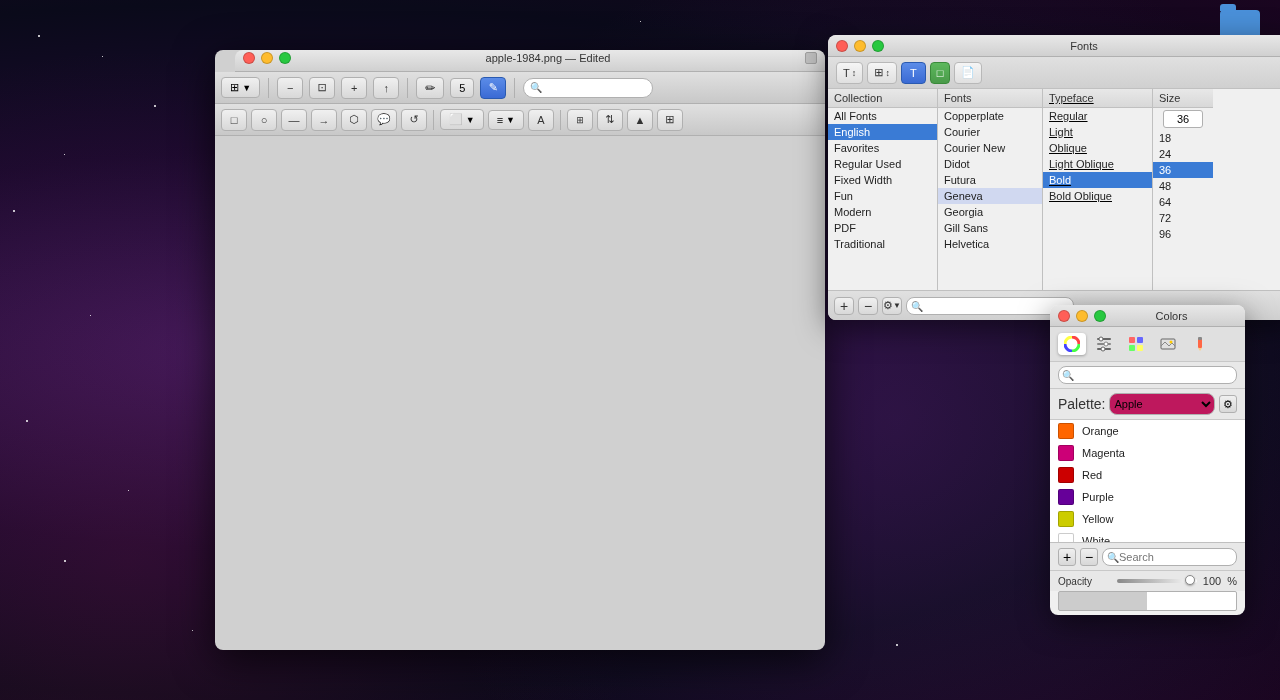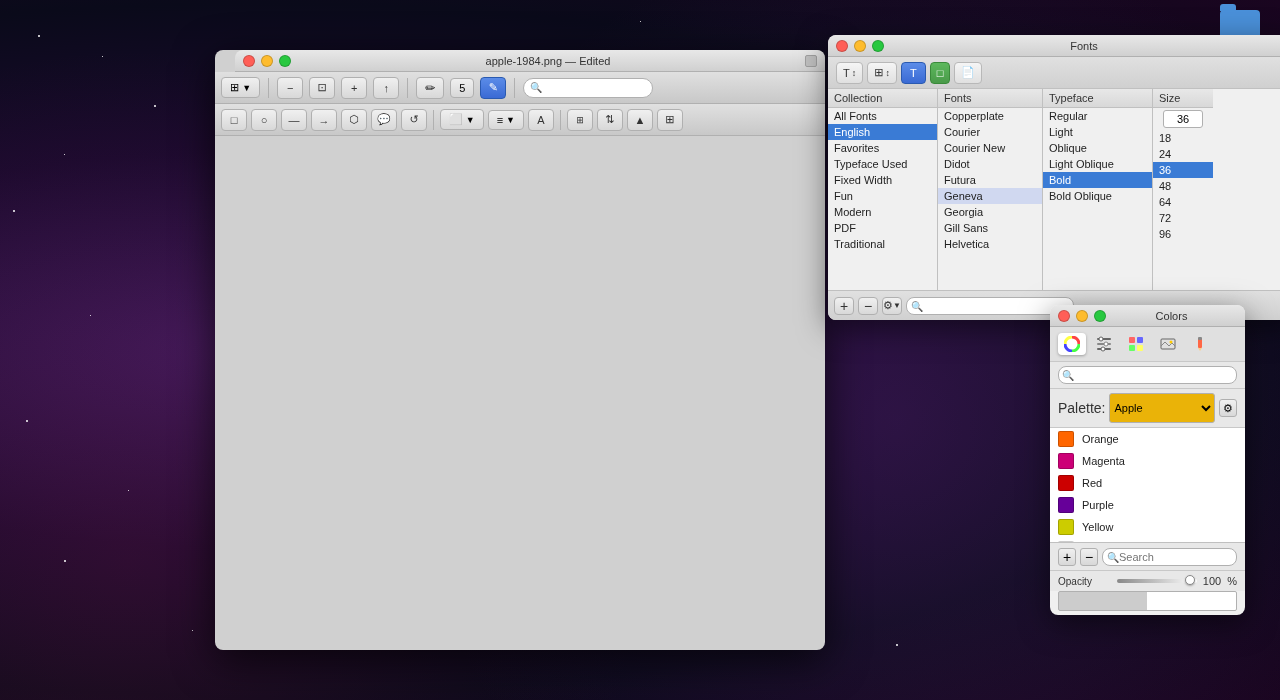--- a/index.html
+++ b/index.html
@@ -77,22 +77,22 @@
       z-index: 10;
       display: flex;
       flex-direction: column;
       overflow: hidden;
     }
 
     .window-titlebar {
       background: linear-gradient(to bottom, #e8e8e8, #d0d0d0);
       height: 22px;
       display: flex;
-      align-items: center;
-      padding: 8px 8px;
+      align-items: flex-start;
+      padding: 2px 8px;
       border-bottom: 1px solid #b0b0b0;
       border-radius: 8px 8px 0 0;
       flex-shrink: 0;
       margin-left: 20px;
     }
 
     .traffic-lights {
       display: flex;
       gap: 6px;
       align-items: center;
@@ -329,21 +329,21 @@
 
     .fonts-column {
       display: flex;
       flex-direction: column;
       border-right: 1px solid #c0c0c0;
       overflow: hidden;
     }
 
     .fonts-col-collection { width: 110px; }
     .fonts-col-family { width: 105px; }
-    .fonts-col-typeface { width: 110px; }
+    .fonts-col-typeface { width: 110px; text-decoration: underline; }
     .fonts-col-size { width: 60px; border-right: none; }
 
     .fonts-col-header {
       background: linear-gradient(to bottom, #e8e8e8, #d8d8d8);
       padding: 3px 6px;
       font-size: 11px;
       color: #333;
       border-bottom: 1px solid #c0c0c0;
       font-weight: 500;
       flex-shrink: 0;
@@ -527,25 +527,25 @@
       background: #e8e8e8;
       border-bottom: 1px solid #c8c8c8;
       flex-shrink: 0;
     }
     .palette-label {
       font-size: 14px;
       color: #333;
     }
     .palette-select {
       flex: 1;
-      height: 30px;
-      font-size: 11px;
-      border: 1px solid #b0b0b0;
-      border-radius: 3px;
-      background: #eab308;
+      height: 22px;
+      font-size: 11px;
+      border: 1px solid #b0b0b0;
+      border-radius: 8px;
+      background: #be185d;
     }
     .palette-gear {
       width: 18px;
       height: 18px;
       background: linear-gradient(to bottom, #f0f0f0, #d8d8d8);
       border: 1px solid #b0b0b0;
       border-radius: 3px;
       display: flex;
       align-items: center;
       justify-content: center;
@@ -775,21 +775,21 @@
   </div>
 
   <div class="fonts-columns">
 
     <div class="fonts-column fonts-col-collection">
       <div class="fonts-col-header">Collection</div>
       <div class="fonts-col-items">
         <div class="fonts-item">All Fonts</div>
         <div class="fonts-item selected">English</div>
         <div class="fonts-item">Favorites</div>
-        <div class="fonts-item">Typeface Used</div>
+        <div class="fonts-item">Regular Used</div>
         <div class="fonts-item">Fixed Width</div>
         <div class="fonts-item">Fun</div>
         <div class="fonts-item">Modern</div>
         <div class="fonts-item">PDF</div>
         <div class="fonts-item">Traditional</div>
       </div>
     </div>
 
     <div class="fonts-column fonts-col-family">
       <div class="fonts-col-header">Fonts</div>

